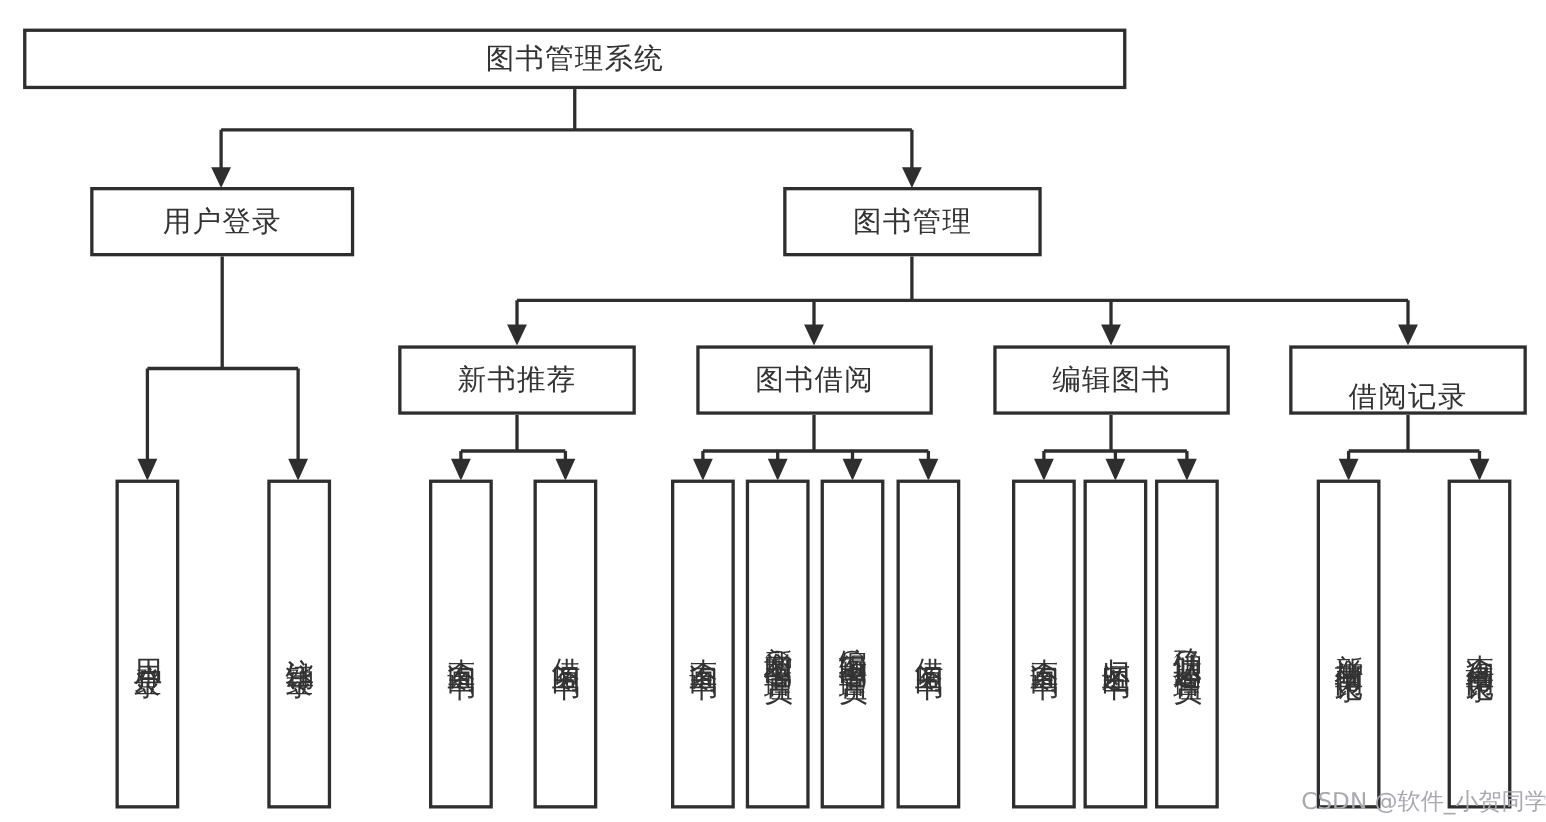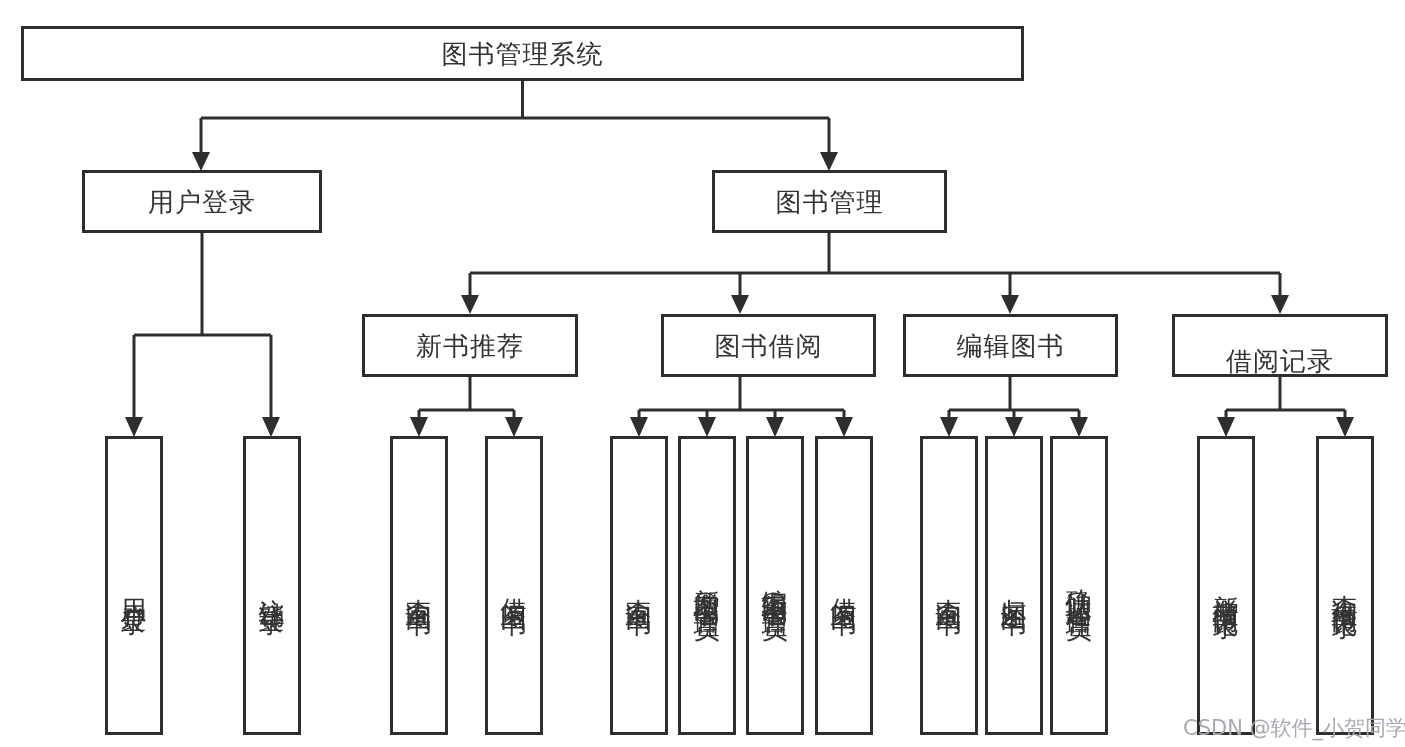--- a/index.html
+++ b/index.html
@@ -34,21 +34,21 @@
     line-height:1;
   }
   
   .n-root{left:21px;top:26px;width:1003px;height:55px;}
   
   .n-l2a{left:82px; top:170px;width:240px;height:63px;}
   .n-l2b{left:712px;top:170px;width:235px;height:63px;}
   
   .n-l3{top:314px;height:63px;}
   .n-l3a{left:362px; width:216px;}
-  .n-l3b{left:661px; width:215px;}
+  .n-l3b{left:633px; width:215px;}
   .n-l3c{left:903px; width:215px;}
   .n-l3d{left:1172px;width:216px;align-items:flex-end;}
   
   .leaf{top:436px;height:299px;width:58px;}
   .lf1 {left:105px;}  .lf2 {left:243px;}
   .lf3 {left:390px;}  .lf4 {left:485px;}
   .lf5 {left:610px;}  .lf6 {left:678px;}
   .lf7 {left:746px;}  .lf8 {left:815px;}
   .lf9 {left:920px;}  .lf10{left:985px;}
   .lf11{left:1050px;}

